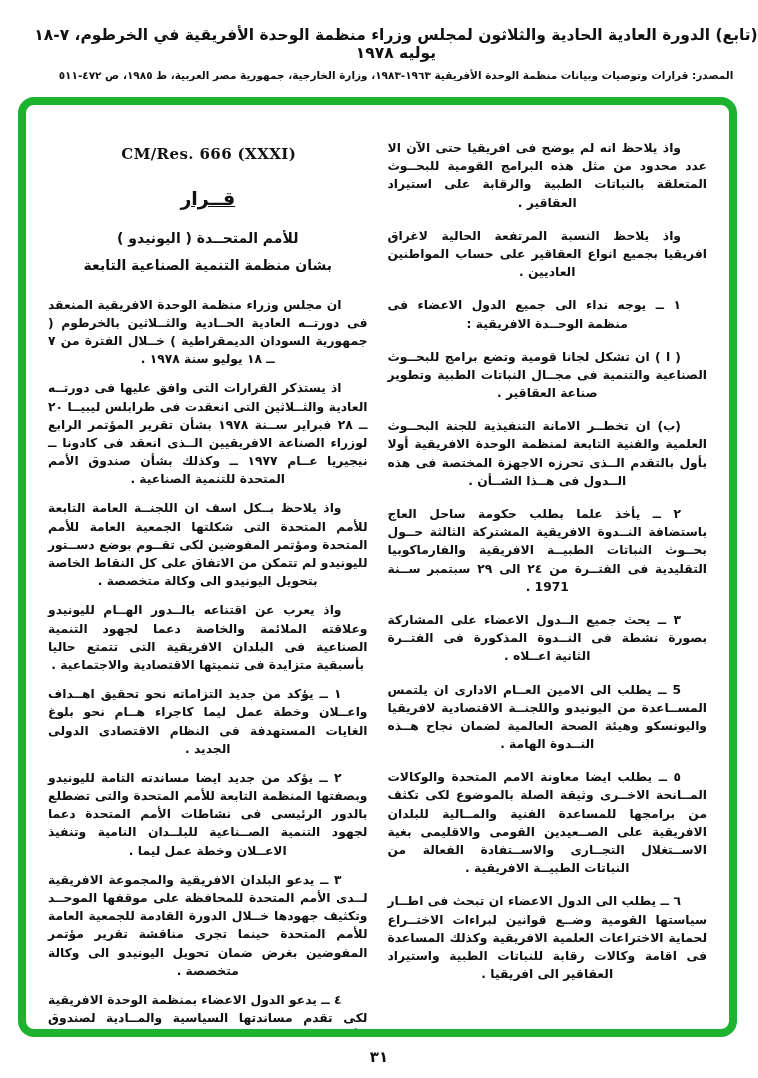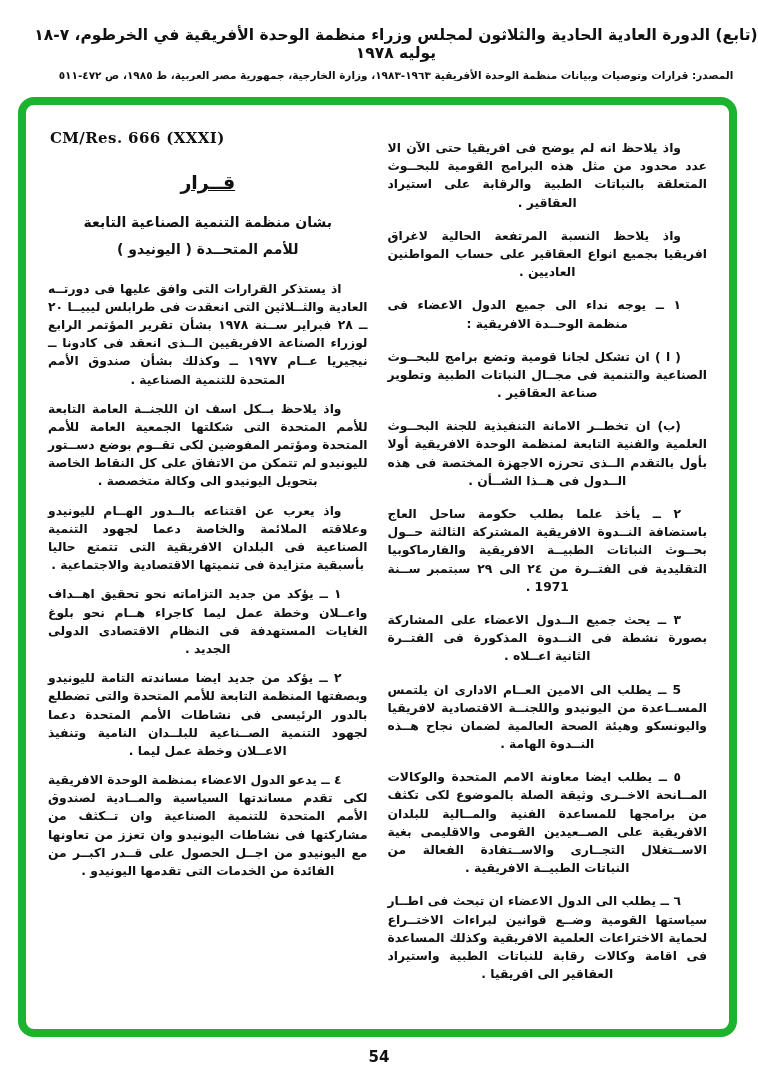--- a/index.html
+++ b/index.html
@@ -35,26 +35,26 @@
     padding: 24px 22px 10px 22px;
     height: 100%;
     box-sizing: border-box;
     overflow: hidden;
   }
   .col { flex: 1 1 0; direction: rtl; min-width: 0; }
 
   
   .res-number {
     direction: ltr;
-    text-align: left;
+    text-align: center;
     font-family: "DejaVu Serif", serif;
     font-size: 15px;
     font-weight: bold;
     letter-spacing: 0.4px;
-    margin: 0 0 0 2px;
+    margin: 16px 0 0 2px;
   }
   .res-title {
     text-align: center;
     font-size: 19px;
     font-weight: bold;
     margin: 24px 0 16px 0;
     text-decoration: underline;
   }
   .res-subtitle {
     text-align: center;
@@ -96,42 +96,44 @@
     <div class="header-line2">المصدر: قرارات وتوصيات وبيانات منظمة الوحدة الأفريقية ١٩٦٣-١٩٨٣، وزارة الخارجية، جمهورية مصر العربية، ط ١٩٨٥، ص ٤٧٢-٥١١</div>
   </div>
 
   <div class="border-box" style="border-color: rgb(29, 179, 47);">
     <div class="columns">
 
       <div class="col col-left">
         <div class="res-number">CM/Res. 666 (XXXI)</div>
         <div class="res-title">قــرار</div>
         <div class="res-subtitle">
+          <div>للأمم المتحــدة ( اليونيدو )</div>
           <div>بشان منظمة التنمية الصناعية التابعة</div>
-          <div>للأمم المتحــدة ( اليونيدو )</div>
         </div>
+        <p class="para">ان مجلس وزراء منظمة الوحدة الافريقية المنعقد فى دورتــه العادية الحــادية والثــلاثين بالخرطوم ( جمهورية السودان الديمقراطية ) خــلال الفترة من ٧ ــ ١٨ يوليو سنة ١٩٧٨ .</p>
         <p class="para">اذ يستذكر القرارات التى وافق عليها فى دورتــه العادية والثــلاثين التى انعقدت فى طرابلس ليبيــا ٢٠ ــ ٢٨ فبراير ســنة ١٩٧٨ بشأن تقرير المؤتمر الرابع لوزراء الصناعة الافريقيين الــذى انعقد فى كادونا ــ نيجيريا عــام ١٩٧٧ ــ وكذلك بشأن صندوق الأمم المتحدة للتنمية الصناعية .</p>
         <p class="para">واذ يلاحظ بــكل اسف ان اللجنــة العامة التابعة للأمم المتحدة التى شكلتها الجمعية العامة للأمم المتحدة ومؤتمر المفوضين لكى تقــوم بوضع دســتور لليونيدو لم تتمكن من الاتفاق على كل النقاط الخاصة بتحويل اليونيدو الى وكالة متخصصة .</p>
         <p class="para">واذ يعرب عن اقتناعه بالــدور الهــام لليونيدو وعلاقته الملائمة والخاصة دعما لجهود التنمية الصناعية فى البلدان الافريقية التى تتمتع حاليا بأسبقية متزايدة فى تنميتها الاقتصادية والاجتماعية .</p>
         <p class="para">١ ــ يؤكد من جديد التزاماته نحو تحقيق اهــداف واعــلان وخطة عمل ليما كاجراء هــام نحو بلوغ الغايات المستهدفة فى النظام الاقتصادى الدولى الجديد .</p>
         <p class="para">٢ ــ يؤكد من جديد ايضا مساندته التامة لليونيدو وبصفتها المنظمة التابعة للأمم المتحدة والتى تضطلع بالدور الرئيسى فى نشاطات الأمم المتحدة دعما لجهود التنمية الصــناعية للبلــدان النامية وتنفيذ الاعــلان وخطة عمل ليما .</p>
+        <p class="para">٣ ــ يدعو البلدان الافريقية والمجموعة الافريقية لــدى الأمم المتحدة للمحافظة على موقفها الموحــد وتكثيف جهودها خــلال الدورة القادمة للجمعية العامة للأمم المتحدة حينما تجرى مناقشة تقرير مؤتمر المفوضين بغرض ضمان تحويل اليونيدو الى وكالة متخصصة .</p>
         <p class="para">٤ ــ يدعو الدول الاعضاء بمنظمة الوحدة الافريقية لكى تقدم مساندتها السياسية والمــادية لصندوق الأمم المتحدة للتنمية الصناعية وان تــكثف من مشاركتها فى نشاطات اليونيدو وان تعزز من تعاونها مع اليونيدو من اجــل الحصول على قــدر اكبــر من الفائدة من الخدمات التى تقدمها اليونيدو .</p>
       </div>
 
       <div class="col col-right">
         <p class="para first">واذ يلاحظ انه لم يوضح فى افريقيا حتى الآن الا عدد محدود من مثل هذه البرامج القومية للبحــوث المتعلقة بالنباتات الطبية والرقابة على استيراد العقاقير .</p>
         <p class="para">واذ يلاحظ النسبة المرتفعة الحالية لاغراق افريقيا بجميع انواع العقاقير على حساب المواطنين العاديين .</p>
         <p class="para">١ ــ يوجه نداء الى جميع الدول الاعضاء فى منظمة الوحــدة الافريقية :</p>
         <p class="para">( ا ) ان تشكل لجانا قومية وتضع برامج للبحــوث الصناعية والتنمية فى مجــال النباتات الطبية وتطوير صناعة العقاقير .</p>
         <p class="para">(ب) ان تخطــر الامانة التنفيذية للجنة البحــوث العلمية والفنية التابعة لمنظمة الوحدة الافريقية أولا بأول بالتقدم الــذى تحرزه الاجهزة المختصة فى هذه الــدول فى هــذا الشــأن .</p>
         <p class="para">٢ ــ يأخذ علما بطلب حكومة ساحل العاج باستضافة النــدوة الافريقية المشتركة الثالثة حــول بحــوث النباتات الطبيــة الافريقية والفارماكوبيا التقليدية فى الفتــرة من ٢٤ الى ٢٩ سبتمبر ســنة 1971 .</p>
         <p class="para">٣ ــ يحث جميع الــدول الاعضاء على المشاركة بصورة نشطة فى النــدوة المذكورة فى الفتــرة الثانية اعــلاه .</p>
         <p class="para">5 ــ يطلب الى الامين العــام الادارى ان يلتمس المســاعدة من اليونيدو واللجنــة الاقتصادية لافريقيا واليونسكو وهيئة الصحة العالمية لضمان نجاح هــذه النــدوة الهامة .</p>
         <p class="para">٥ ــ يطلب ايضا معاونة الامم المتحدة والوكالات المــانحة الاخــرى وثيقة الصلة بالموضوع لكى تكثف من برامجها للمساعدة الفنية والمــالية للبلدان الافريقية على الصــعيدين القومى والاقليمى بغية الاســتغلال التجــارى والاســتفادة الفعالة من النباتات الطبيــة الافريقية .</p>
         <p class="para">٦ ــ يطلب الى الدول الاعضاء ان تبحث فى اطــار سياستها القومية وضــع قوانين لبراءات الاختــراع لحماية الاختراعات العلمية الافريقية وكذلك المساعدة فى اقامة وكالات رقابة للنباتات الطبية واستيراد العقاقير الى افريقيا .</p>
       </div>
 
     </div>
   </div>
 
-  <div class="page-number">54</div>
+  <div class="page-number">٣١</div>
 
 </div>
 
 </body></html>

